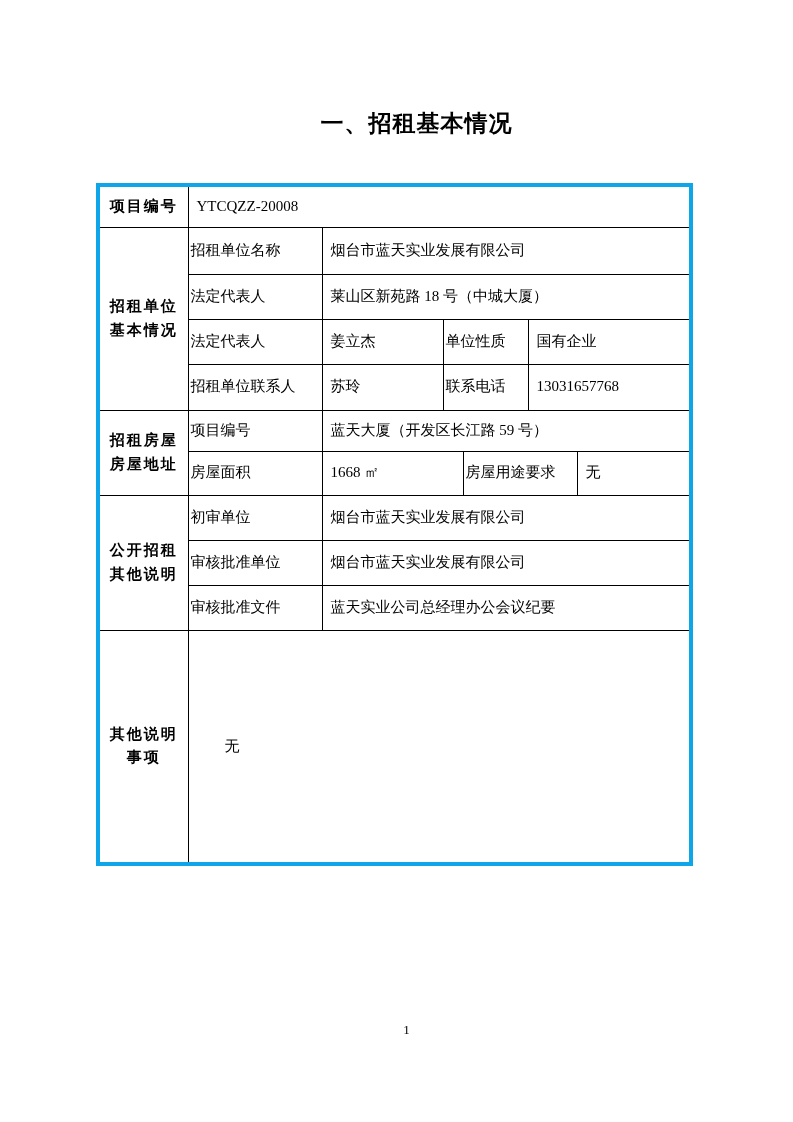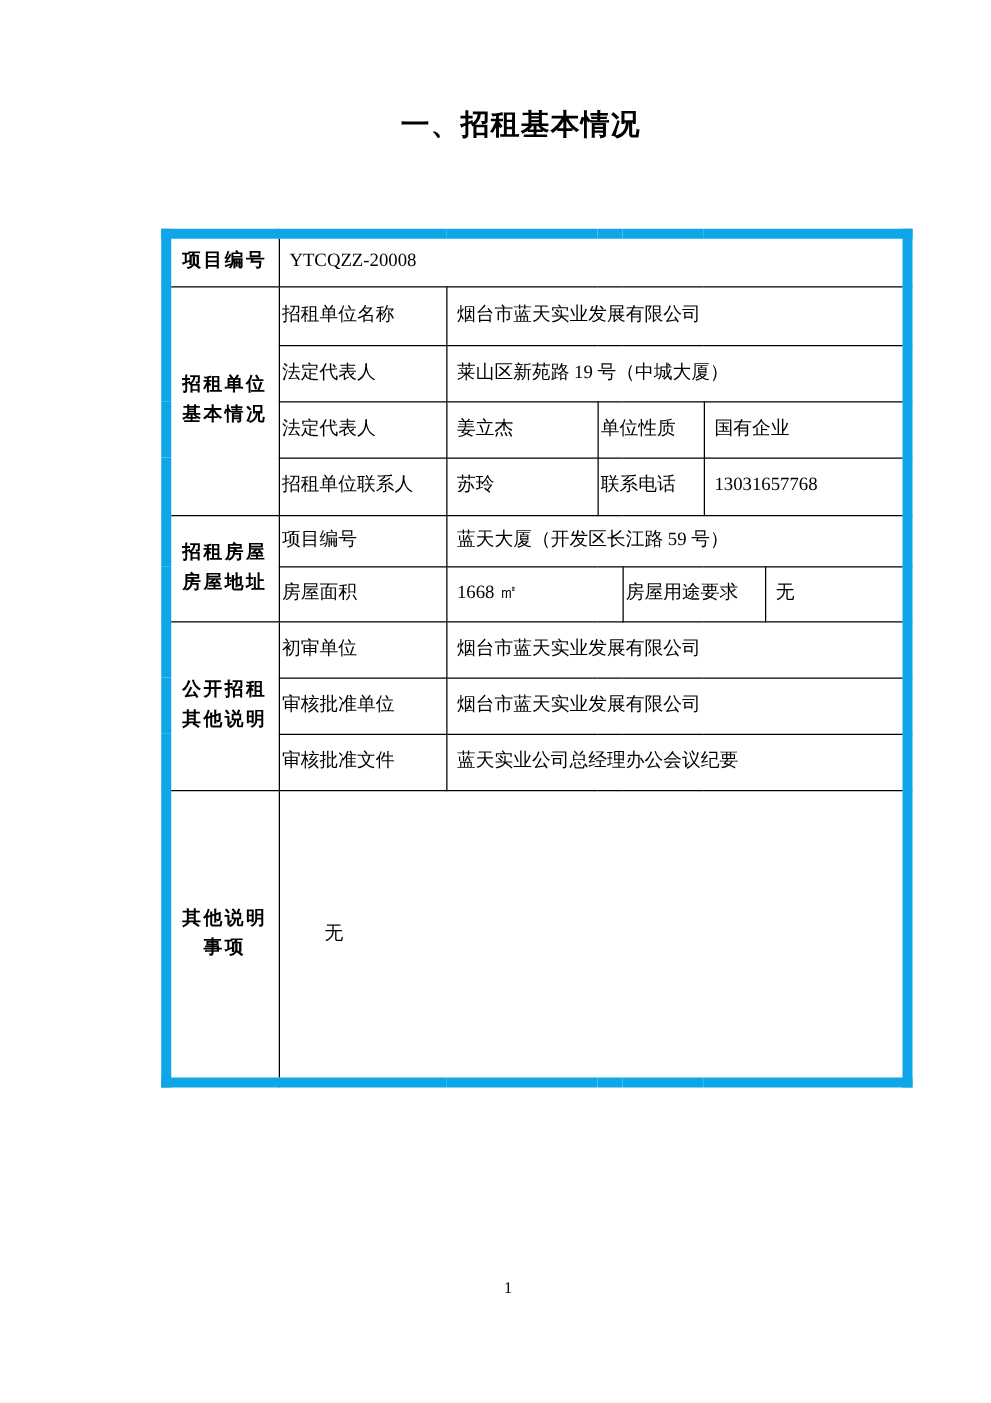--- a/index.html
+++ b/index.html
@@ -11,37 +11,37 @@
   .page {
     position: relative;
     width: 793px;
     height: 1122px;
     background: #ffffff;
     margin: 0 auto;
     overflow: hidden;
   }
   .doc-title {
     position: absolute;
-    top: 84px;
+    top: 108px;
     left: 0;
     width: 100%;
     text-align: center;
     text-indent: 40px;
     font-size: 23px;
     font-weight: bold;
     letter-spacing: 1px;
   }
   table.form-table {
     position: absolute;
-    left: 129px;
+    left: 96px;
     top: 183px;
     width: 593px;
     border-collapse: collapse;
     table-layout: fixed;
-    border: 8px solid #0ea5e9;
+    border: 4px solid #0ea5e9;
   }
   table.form-table td {
     border: 1px solid #000000;
     font-size: 15px;
     vertical-align: middle;
     line-height: 1.55;
     overflow: hidden;
   }
   td.hdr {
     font-weight: bold;
@@ -96,21 +96,21 @@
       </tr>
 
       <tr style="height:47px">
         <td class="hdr" rowspan="4">招租单位
 基本情况</td>
         <td class="sub">招租单位名称</td>
         <td class="val" colspan="5">烟台市蓝天实业发展有限公司</td>
       </tr>
       <tr style="height:45px">
         <td class="sub">法定代表人</td>
-        <td class="val" colspan="5">莱山区新苑路 19 号（中城大厦）</td>
+        <td class="val" colspan="5">莱山区新苑路 18 号（中城大厦）</td>
       </tr>
       <tr style="height:45px">
         <td class="sub">法定代表人</td>
         <td class="val">姜立杰</td>
         <td class="sub" colspan="2">单位性质</td>
         <td class="val" colspan="2">国有企业</td>
       </tr>
       <tr style="height:46px">
         <td class="sub">招租单位联系人</td>
         <td class="val">苏玲</td>

